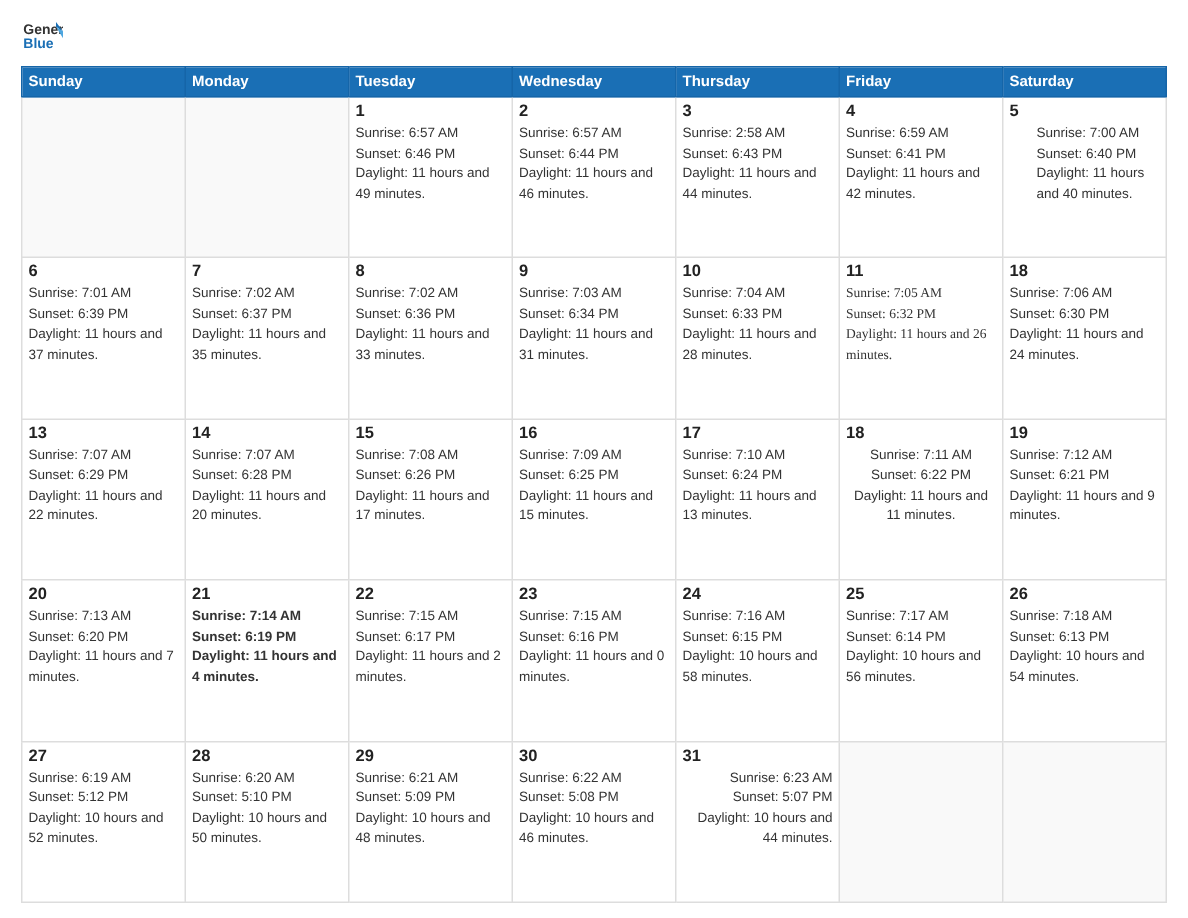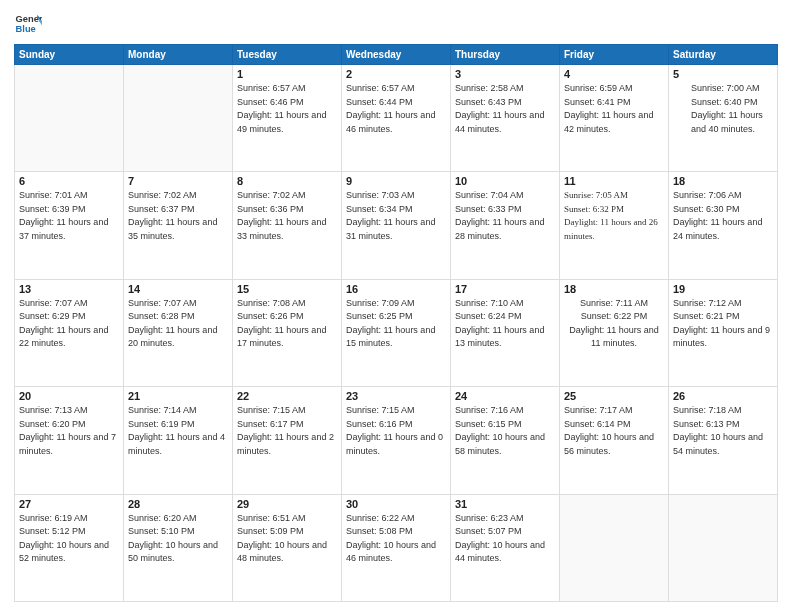--- a/index.html
+++ b/index.html
@@ -246,21 +246,21 @@
         </tr>
         <tr>
           <td>
             <span class="day-num">20</span>
             <div class="day-info" style="white-space: pre-line;">Sunrise: 7:13 AM
 Sunset: 6:20 PM
 Daylight: 11 hours and 7 minutes.</div>
           </td>
           <td>
             <span class="day-num">21</span>
-            <div class="day-info" style="white-space: pre-line;">Sunrise: 7:14 AM
+            <div class="day-info" style="white-space: pre-line; font-weight: bold;">Sunrise: 7:14 AM
 Sunset: 6:19 PM
 Daylight: 11 hours and 4 minutes.</div>
           </td>
           <td>
             <span class="day-num">22</span>
             <div class="day-info" style="white-space: pre-line;">Sunrise: 7:15 AM
 Sunset: 6:17 PM
 Daylight: 11 hours and 2 minutes.</div>
           </td>
           <td>
@@ -296,33 +296,33 @@
 Daylight: 10 hours and 52 minutes.</div>
           </td>
           <td>
             <span class="day-num">28</span>
             <div class="day-info" style="white-space: pre-line;">Sunrise: 6:20 AM
 Sunset: 5:10 PM
 Daylight: 10 hours and 50 minutes.</div>
           </td>
           <td>
             <span class="day-num">29</span>
-            <div class="day-info" style="white-space: pre-line;">Sunrise: 6:51 AM
+            <div class="day-info" style="white-space: pre-line;">Sunrise: 6:21 AM
 Sunset: 5:09 PM
 Daylight: 10 hours and 48 minutes.</div>
           </td>
           <td>
             <span class="day-num">30</span>
             <div class="day-info" style="white-space: pre-line;">Sunrise: 6:22 AM
 Sunset: 5:08 PM
 Daylight: 10 hours and 46 minutes.</div>
           </td>
           <td>
             <span class="day-num">31</span>
-            <div class="day-info" style="white-space: pre-line;">Sunrise: 6:23 AM
+            <div class="day-info" style="white-space: pre-line; text-align: right;">Sunrise: 6:23 AM
 Sunset: 5:07 PM
 Daylight: 10 hours and 44 minutes.</div>
           </td>
           <td class="empty"></td>
           <td class="empty"></td>
         </tr>
       </tbody>
   </table>
 </div>
 

